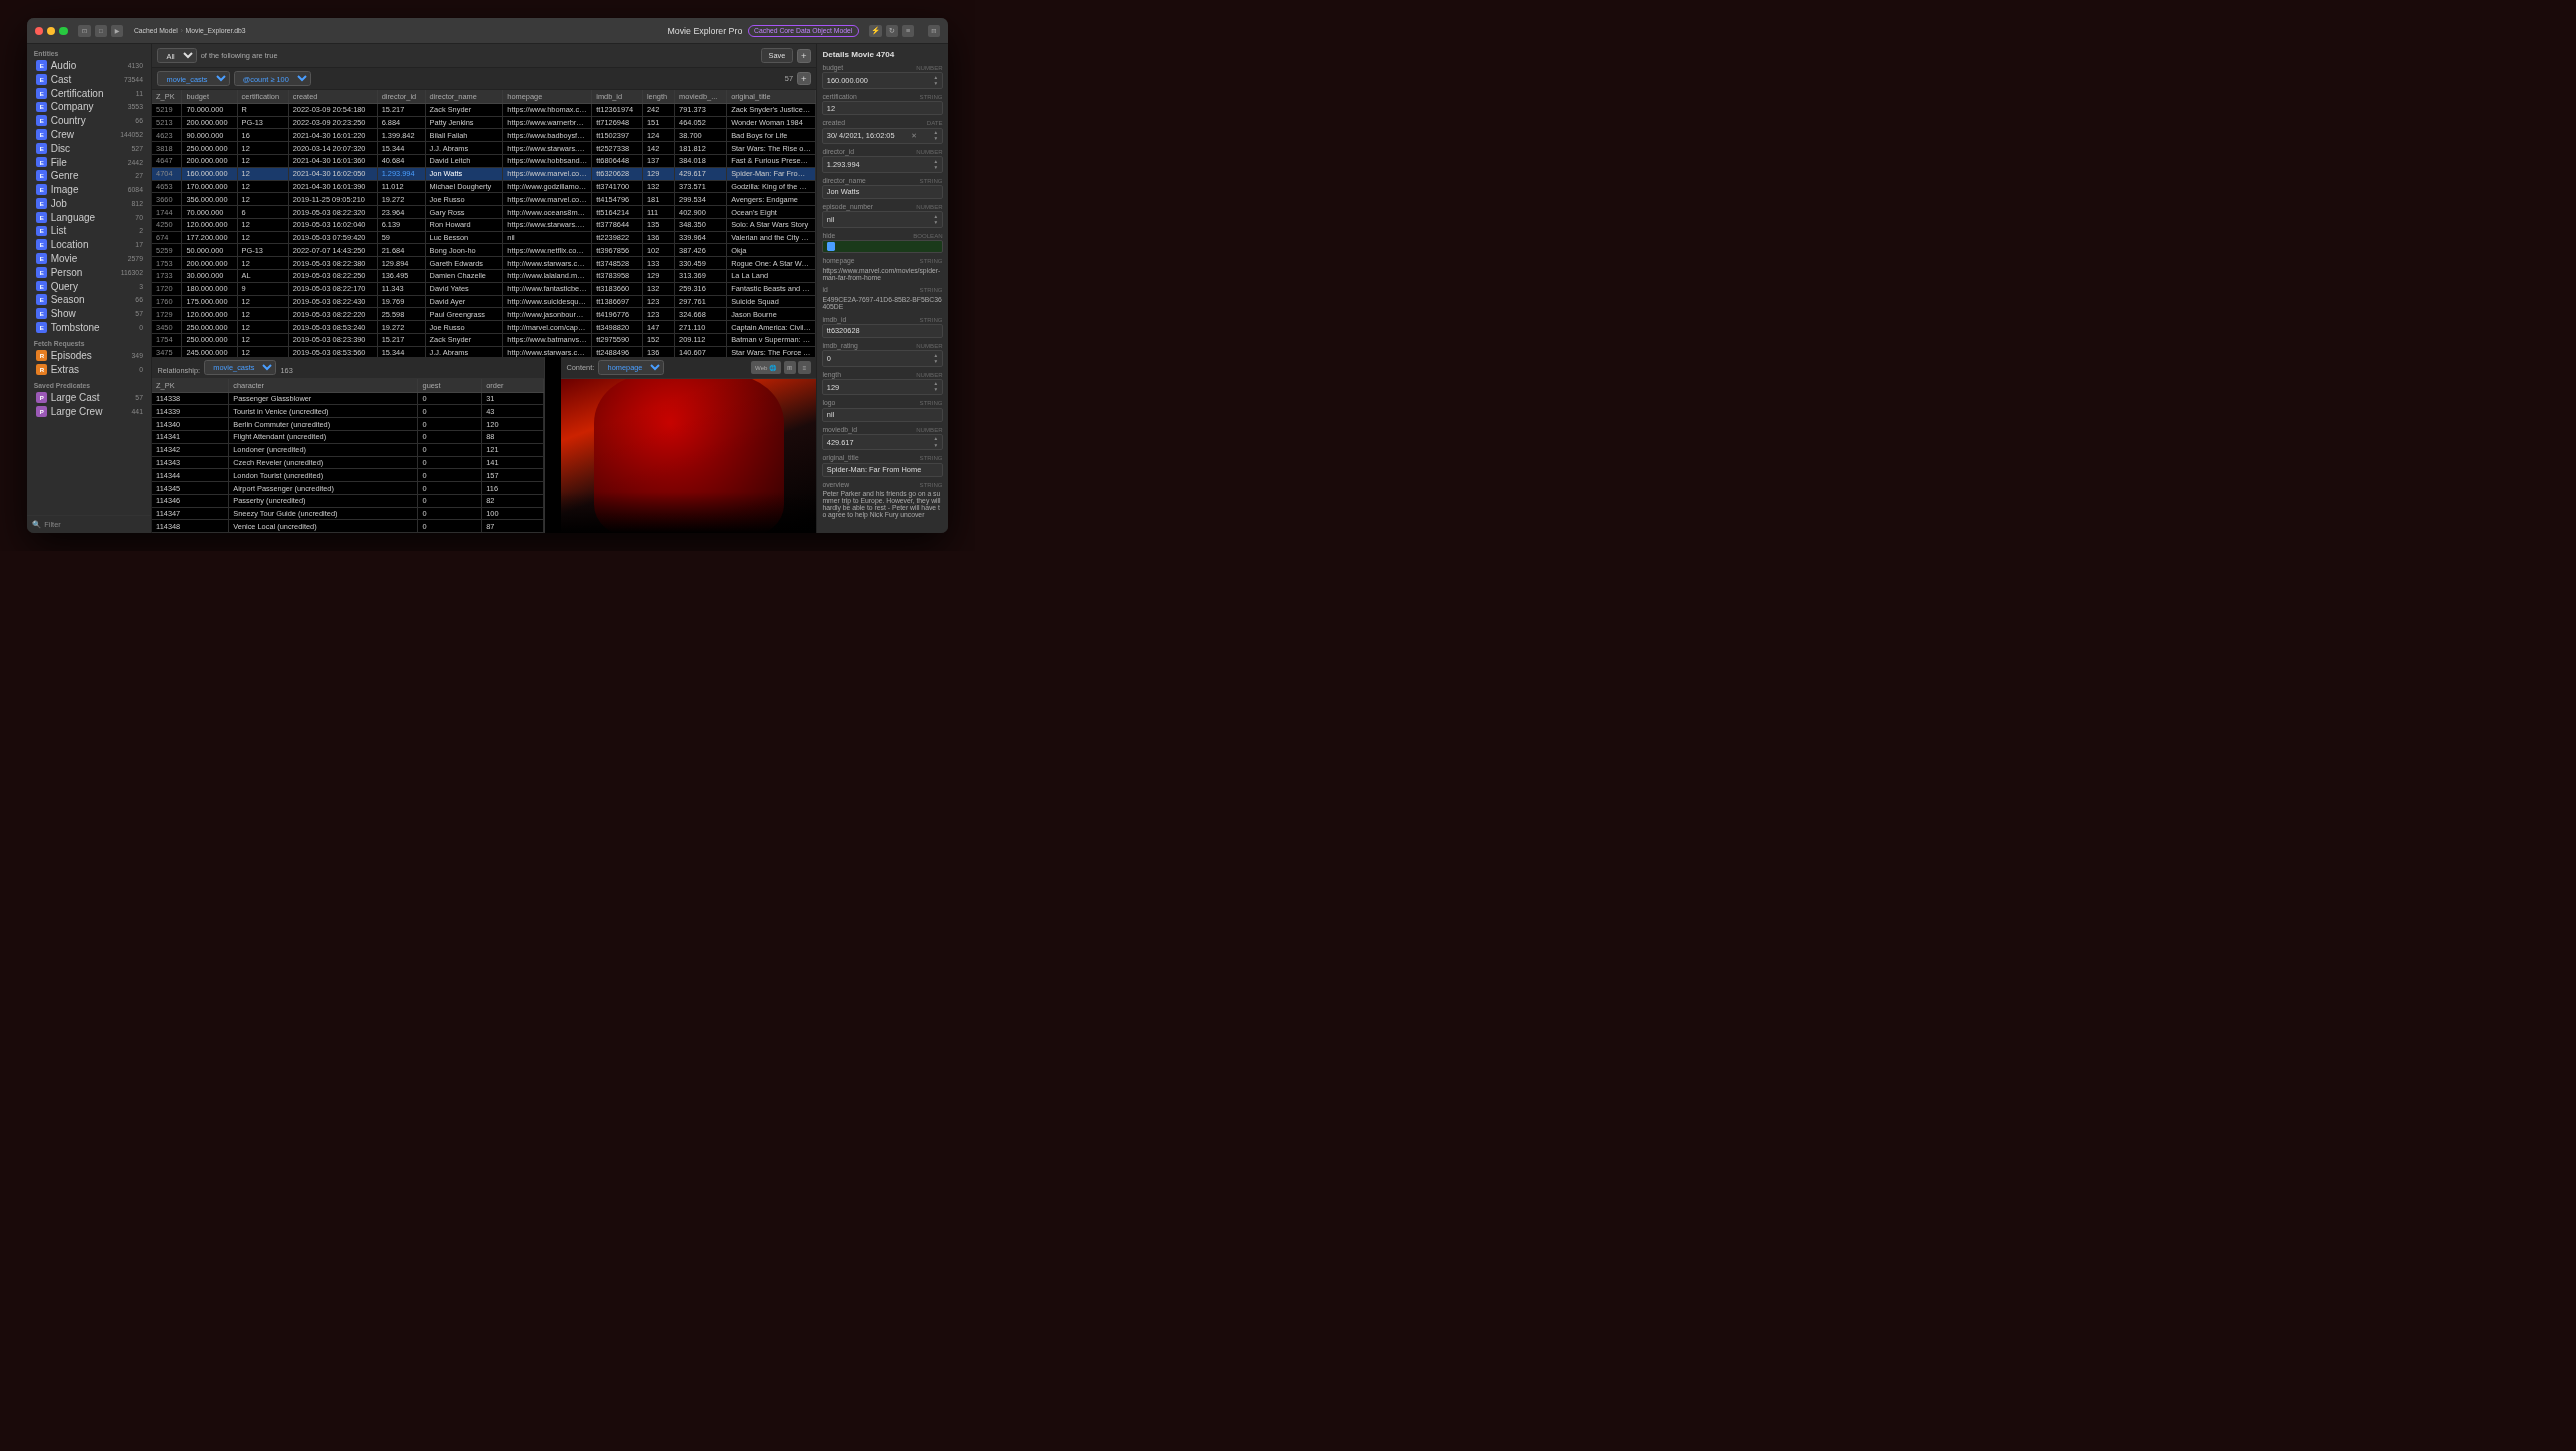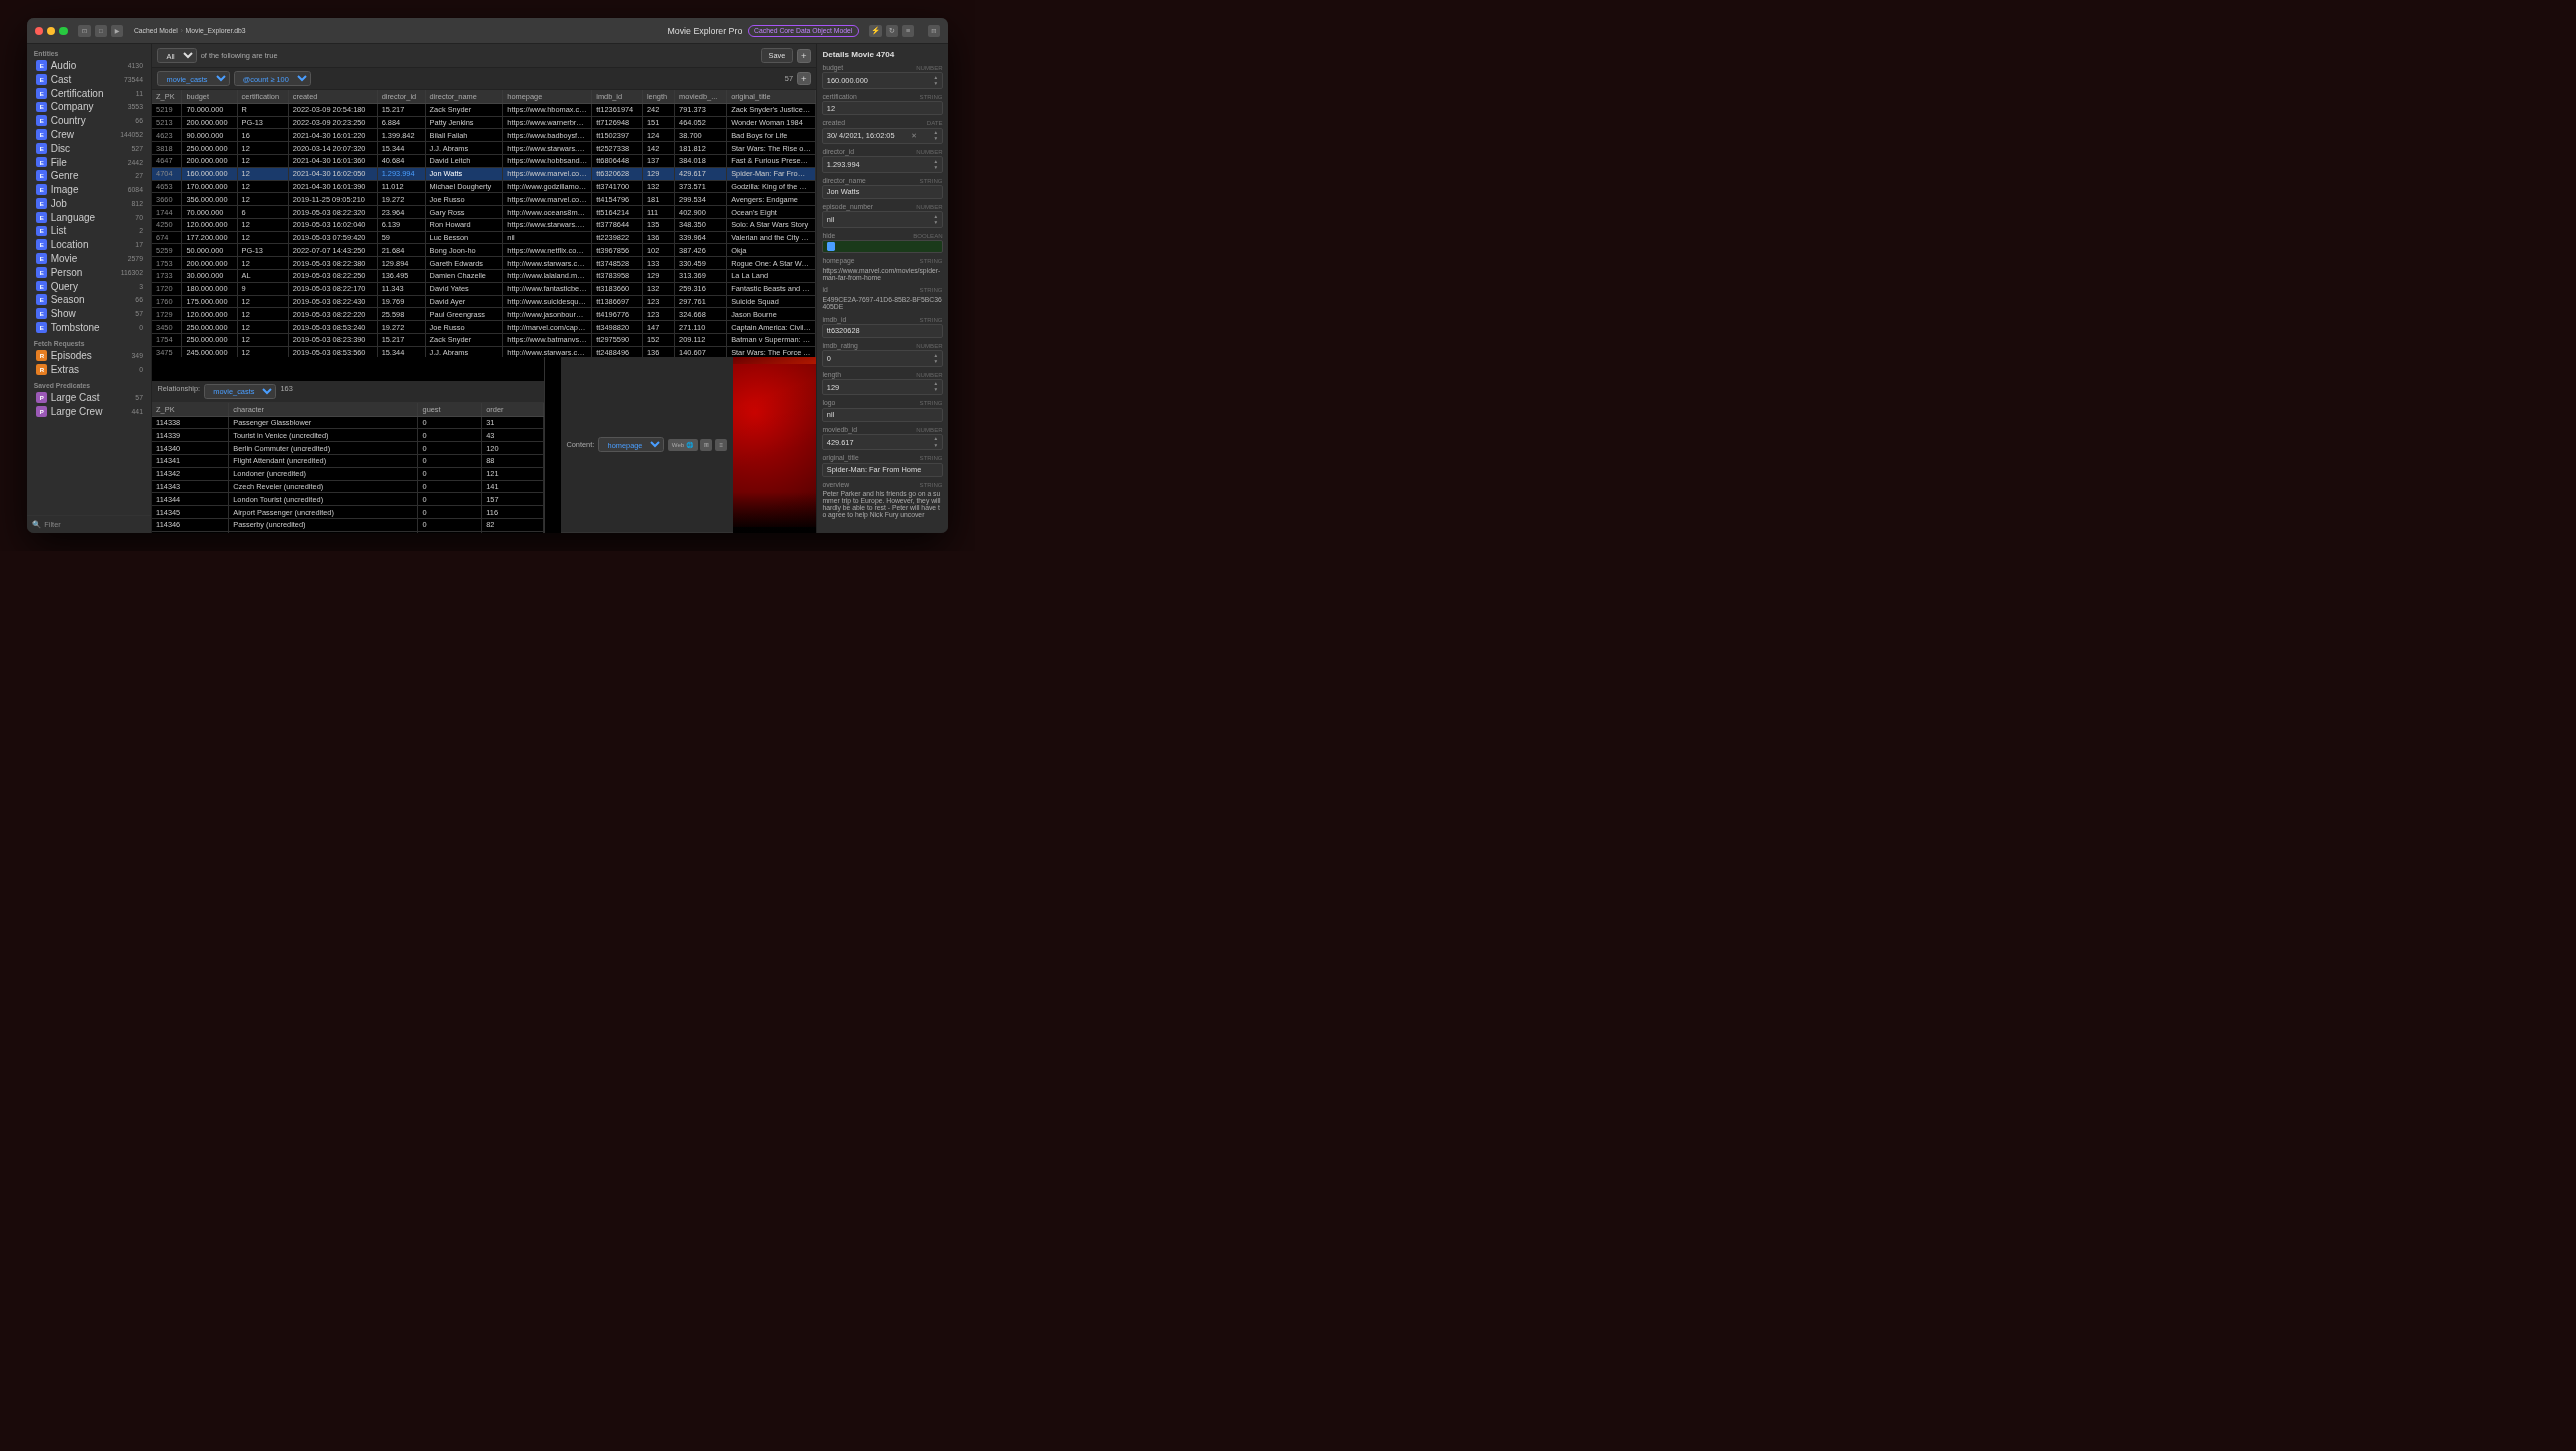--- a/index.html
+++ b/index.html
@@ -139,22 +139,22 @@
     }
     tbody tr { border-bottom: 0.7px solid #2e2e2e; }
     tbody tr.selected { background: #1a3a6b !important; }
     tbody td {
       padding: 1.4px 4.1px; color: #ccc; border-right: 0.7px solid #2e2e2e;
       white-space: nowrap; overflow: hidden; max-width: 81px; text-overflow: ellipsis;
     }
     tbody td.pk { color: #888; }
     tbody td.highlight { color: #4a9eff; }
     .rel-toolbar {
-      display: flex; align-items: flex-start; gap: 4.1px; padding: 2.7px 5.4px;
-      background: #2a2a2a; border-bottom: 0.7px solid #333; margin-top: 24px;
+      display: flex; align-items: flex-end; gap: 4.1px; padding: 2.7px 5.4px;
+      background: #2a2a2a; border-bottom: 0.7px solid #333;
     }
     .rel-toolbar select {
       background: #3a3a3a; border: 0.7px solid #555; color: #4a9eff;
       border-radius: 2.7px; padding: 1.4px 4.1px; font-size: 7.4px; height: 15px;
     }
     .rel-count { font-size: 7.4px; color: #aaa; }
     .content-toolbar {
       display: flex; align-items: center; gap: 4.1px; padding: 2.7px 5.4px;
       background: #2a2a2a; border-bottom: 0.7px solid #333;
     }
@@ -784,21 +784,21 @@
                     <td>114350</td>
                     <td>Passerby (uncredited)</td>
                     <td>0</td>
                     <td>125</td>
                   </tr>
                 </tbody>
             </table>
           </div>
         </div>
 
-        <div style="display:flex;flex-direction:row;flex:1;padding-left:16px;">
+        <div style="display:flex;flex-direction:column;flex:1;padding-left:16px;">
           <div class="content-toolbar">
             <span style="font-size:7.4px;color:#aaa;">Content:</span>
             <select>
               <option>homepage</option>
             </select>
             <div style="margin-left:auto;display:flex;gap:2.7px;">
               <div class="tb-icon" style="font-size:6.1px;padding:1.4px 4.1px;width:auto;">Web 🌐</div>
               <div class="tb-icon">⊞</div>
               <div class="tb-icon">≡</div>
             </div>

